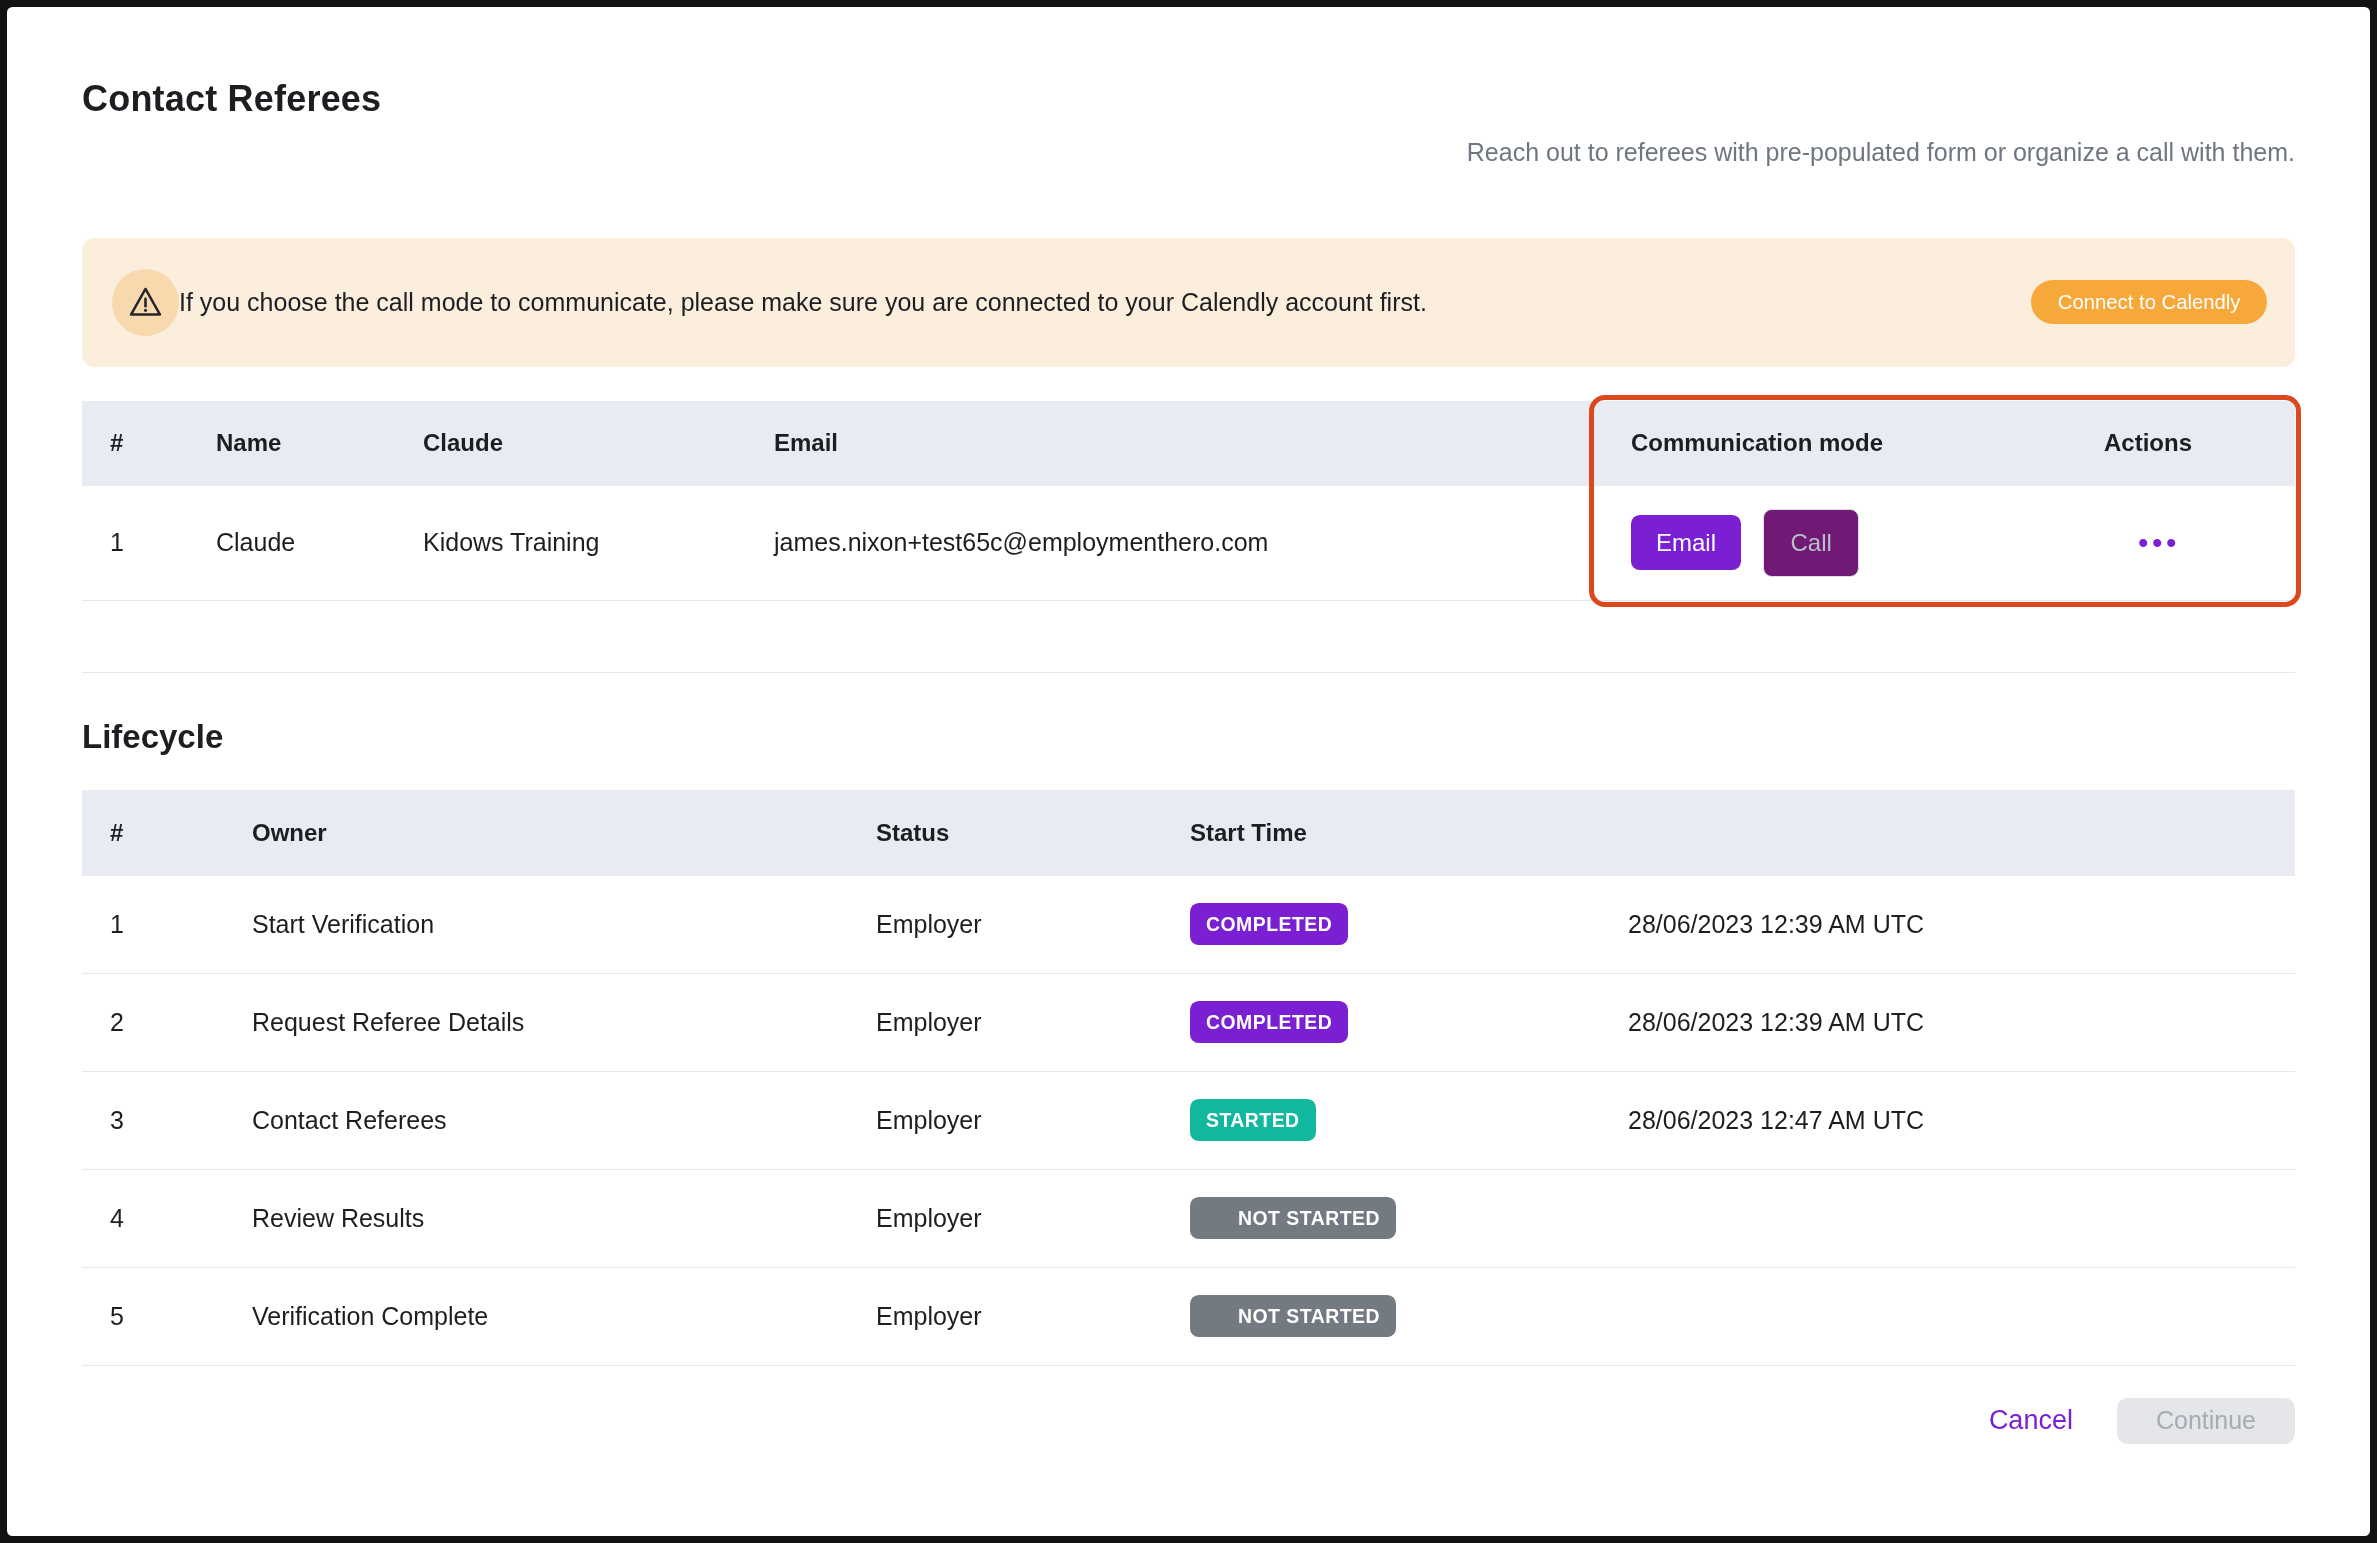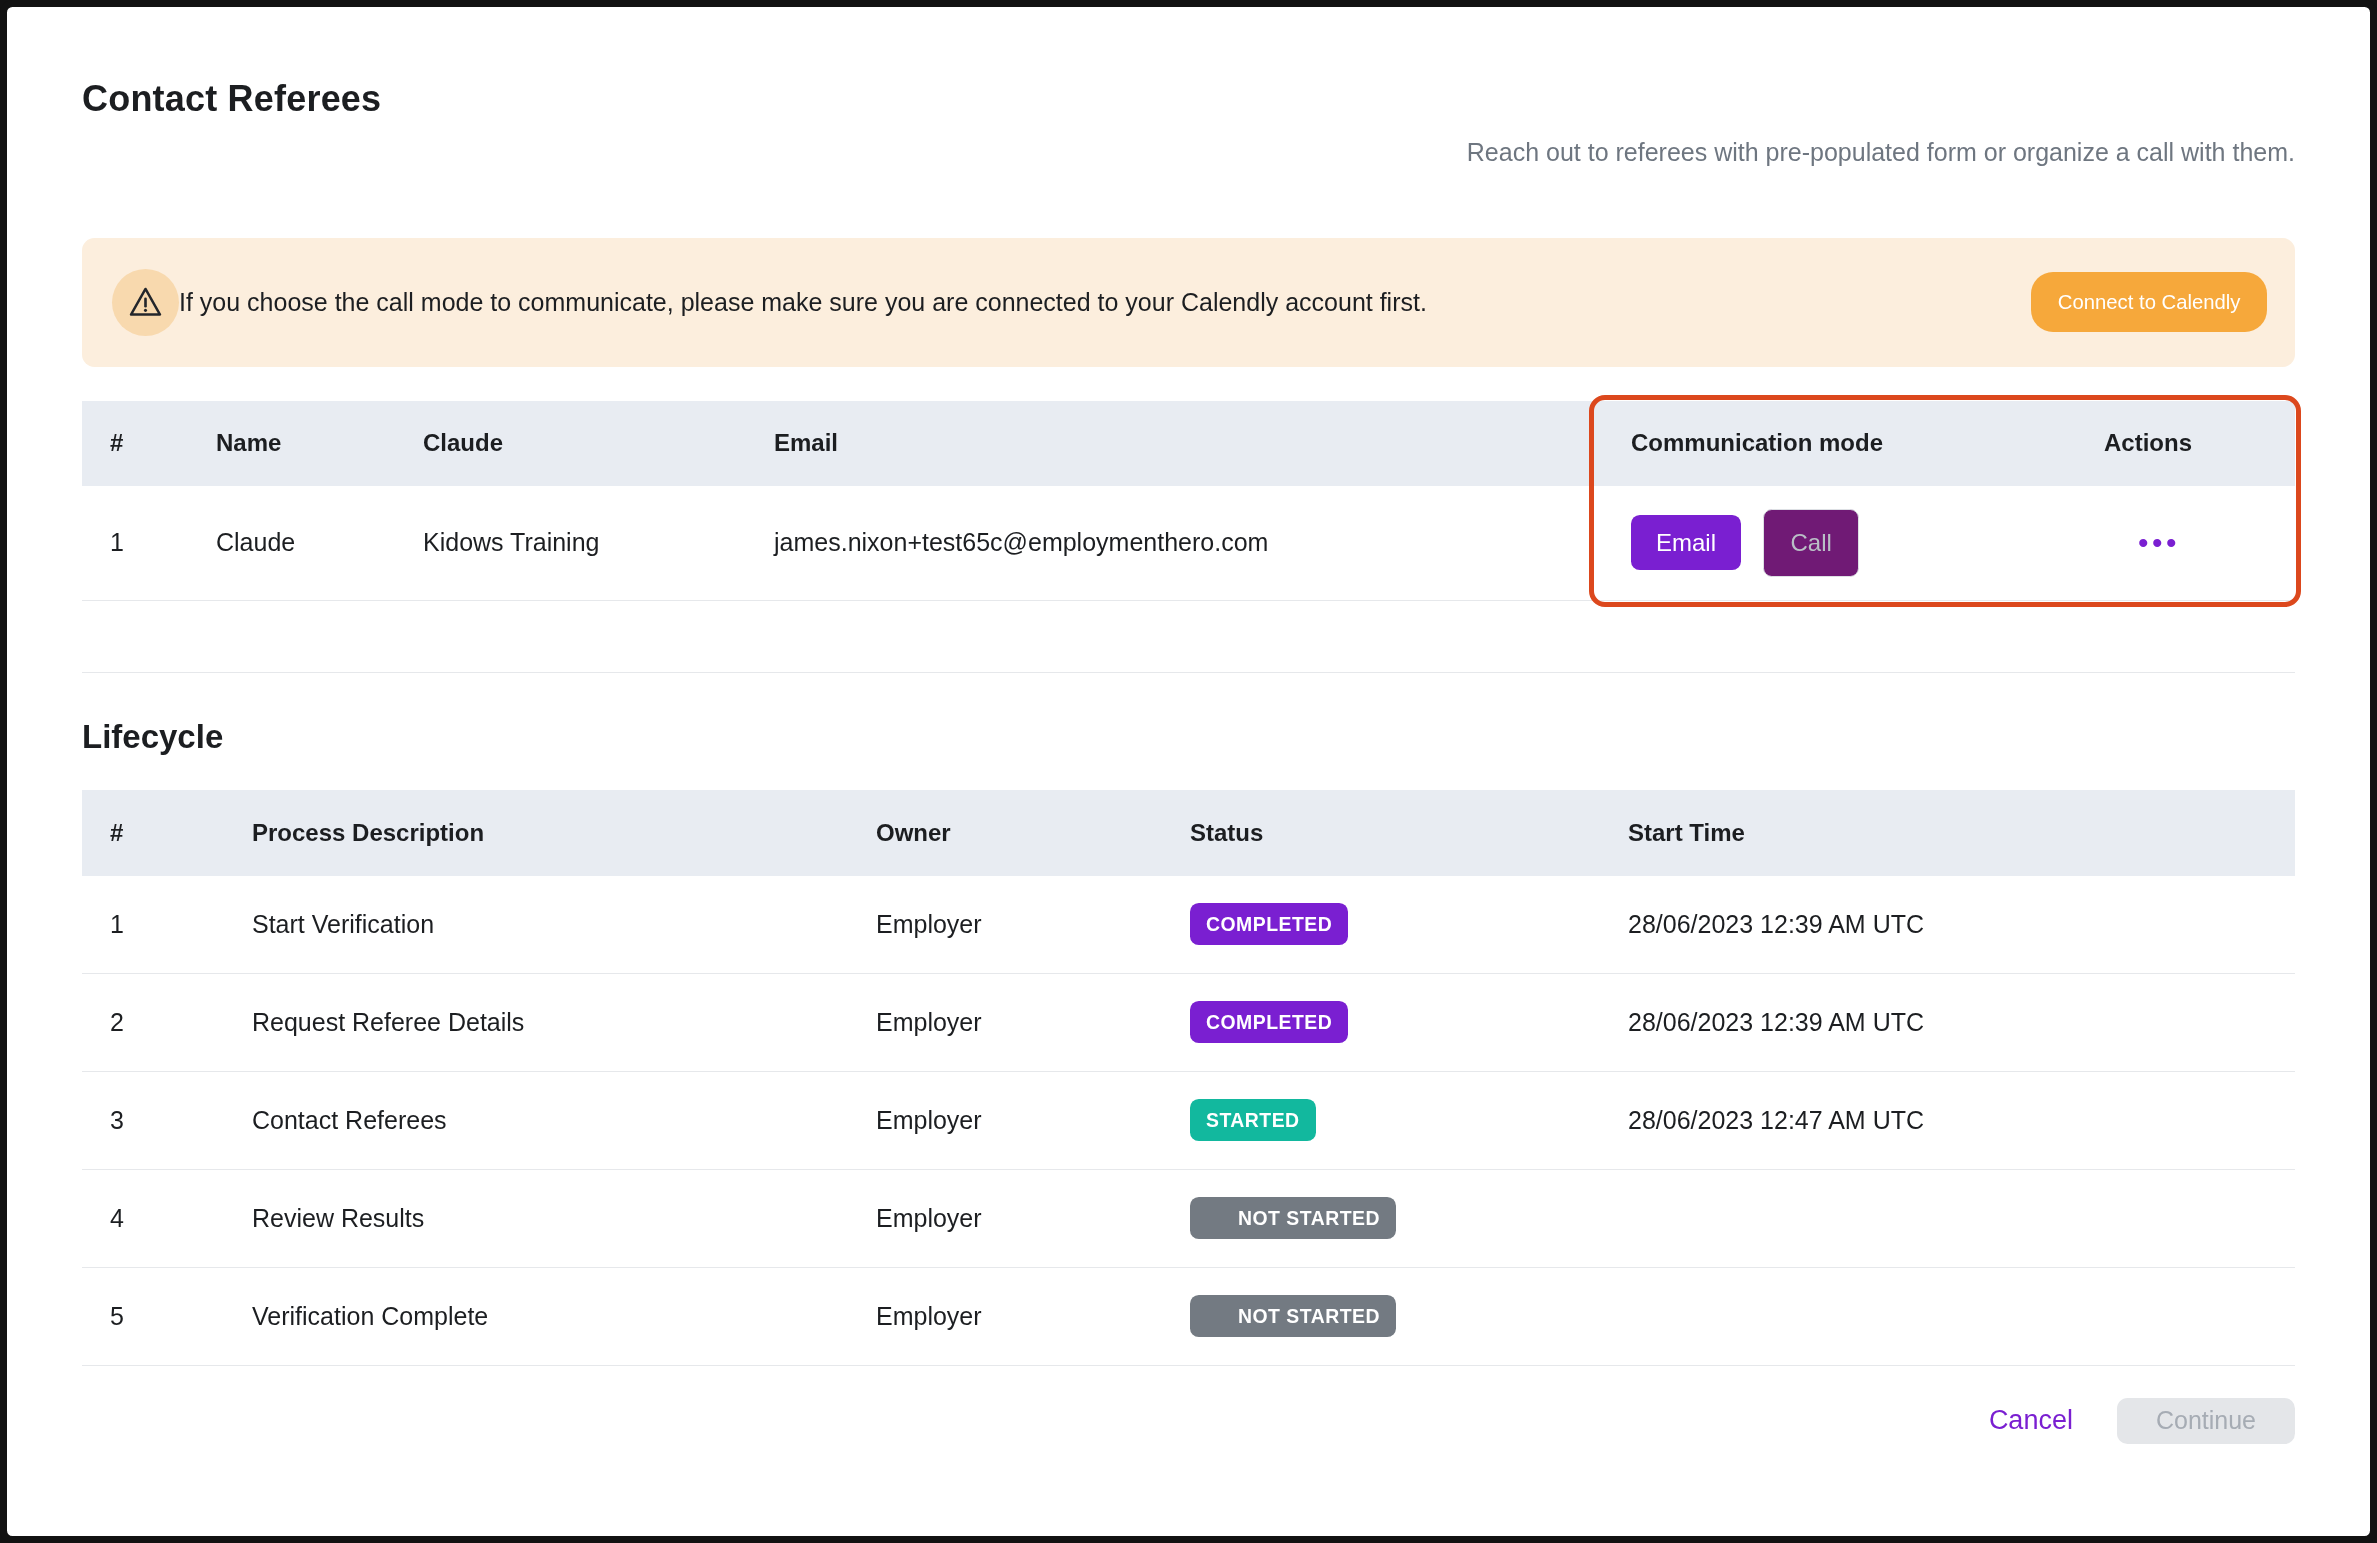--- a/index.html
+++ b/index.html
@@ -27,21 +27,21 @@
   }
   .banner-icon {
     width: 67px; height: 67px; border-radius: 50%;
     background: var(--banner-icon-bg, #F8D9AE);
     display: flex; align-items: center; justify-content: center;
     flex: 0 0 auto;
   }
   .banner-text { font-size: 25px; color: var(--text-dark, #1C1E21); }
   .calendly-btn {
     margin-left: auto;
-    height: 60px; padding: 0 26.5px;
+    height: 44px; padding: 0 26.5px;
     border: none; border-radius: 22px;
     background: var(--calendly-orange, #F6A83B);
     color: #ffffff; font-size: 20.3px; font-weight: 500;
     font-family: inherit; cursor: pointer;
     white-space: nowrap;
   }
 
   
   .table1-wrap { position: relative; margin-top: 34px; }
   .t1-row { display: grid; grid-template-columns: 134px 207px 351px 857px 473px 1fr; align-items: center; }
@@ -159,21 +159,20 @@
 
       <div class="t1-spacer"></div>
       <div class="highlight-box"></div>
     </section>
 
     <h2 class="lifecycle-title">Lifecycle</h2>
 
     <section class="table2">
       <div class="t2-row t2-header">
         <div class="cell idx">#</div>
-        <div class="cell">Process Description</div>
         <div class="cell">Owner</div>
         <div class="cell">Status</div>
         <div class="cell">Start Time</div>
       </div>
 
       <div class="t2-row t2-body">
         <div class="cell idx">1</div>
         <div class="cell">Start Verification</div>
         <div class="cell">Employer</div>
         <div class="cell">

